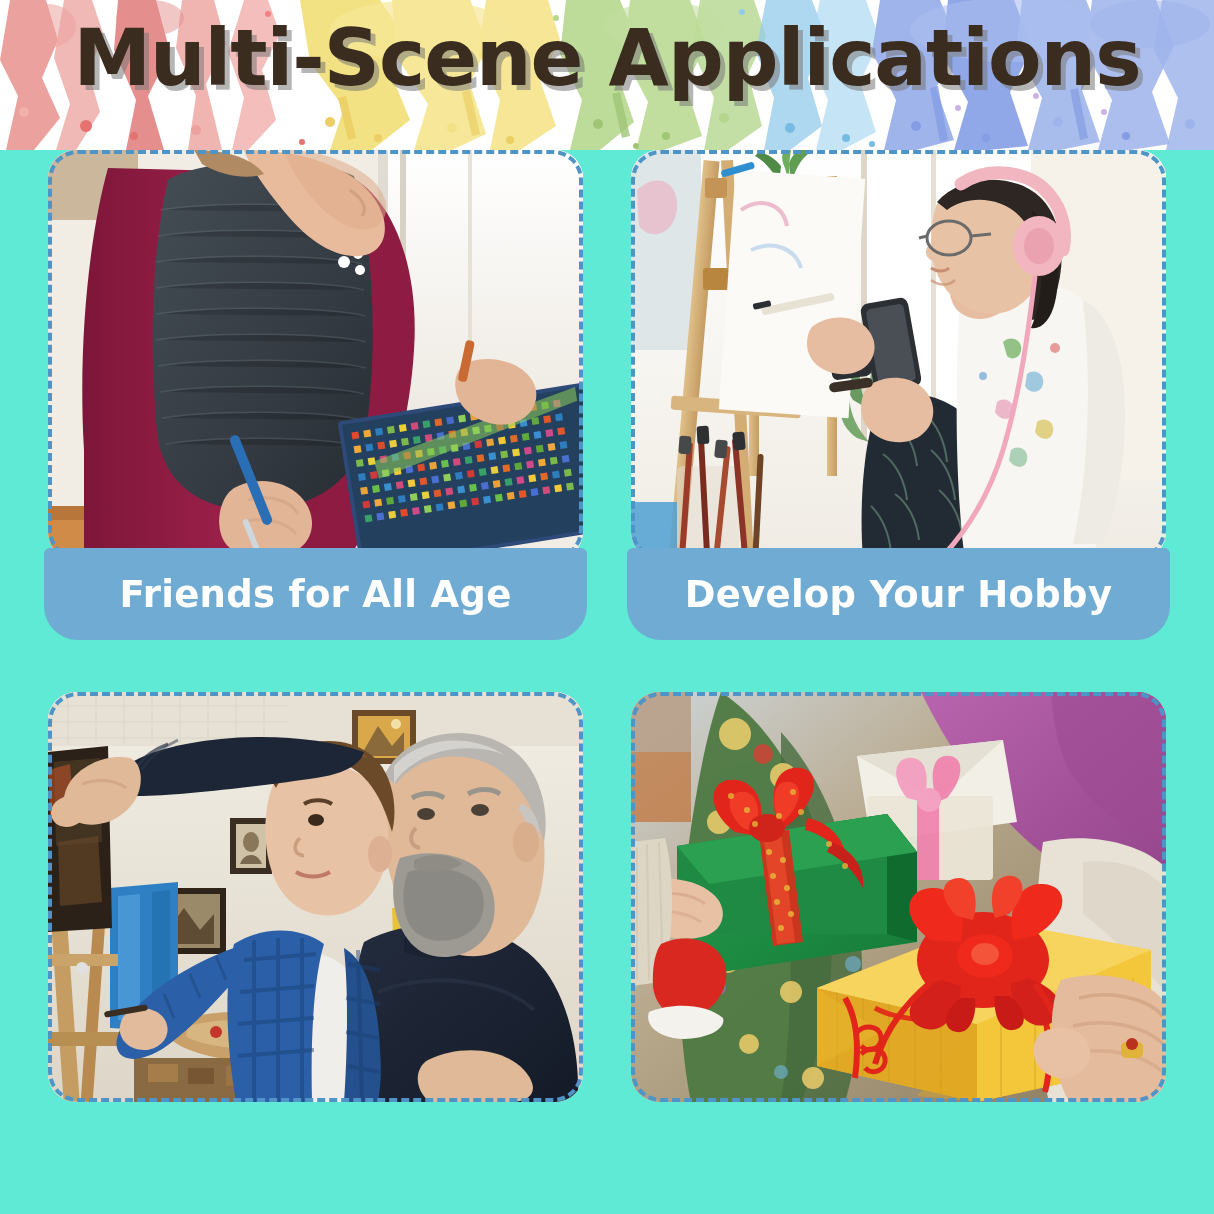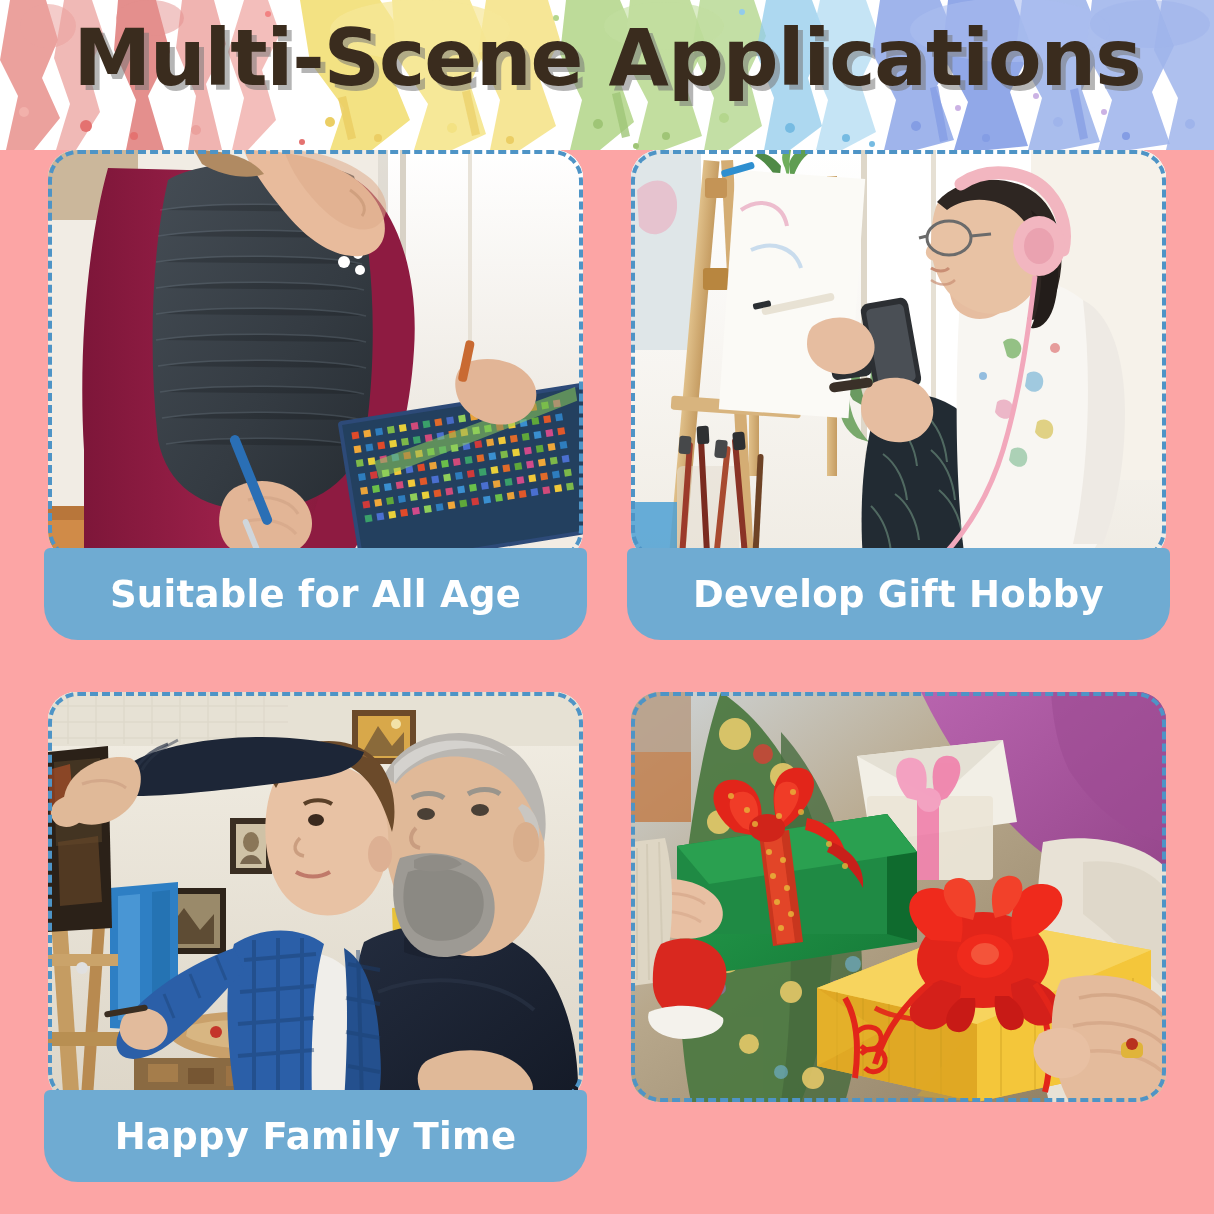--- a/index.html
+++ b/index.html
@@ -8,21 +8,21 @@
     padding: 0;
     background: #ffffff;
   }
   body {
     font-family: "Liberation Sans", sans-serif;
   }
   #poster {
     position: relative;
     width: 1214px;
     height: 1214px;
-    background: #fca5a5;
+    background: #5eead4;
     overflow: hidden;
   }
 
   
   .splatter-band {
     position: absolute;
     left: 0; top: 0;
     width: 1214px;
     height: 150px;
     overflow: hidden;
@@ -394,21 +394,21 @@
           <path d="M196 372 C216 366 238 372 248 384" stroke="#cfa183" stroke-width="3" fill="none" opacity="0.5"></path>
 
           <rect x="198" y="282" width="10" height="96" rx="5" fill="#2a6fb5" transform="rotate(-22 203 330)"></rect>
           <rect x="200" y="368" width="6" height="34" rx="3" fill="#cfd6dc" transform="rotate(-22 203 385)"></rect>
 
           <path d="M420 212 C444 204 472 212 484 230 C494 246 486 266 468 272 C446 280 418 268 410 248 C404 232 408 218 420 212 Z" fill="#e2b596"></path>
           <rect x="414" y="190" width="9" height="42" rx="4" fill="#c96a32" transform="rotate(12 418 210)"></rect>
         </svg>
       </div>
       <div class="dashed-frame"></div>
-      <div class="caption">Suitable for All Age</div>
+      <div class="caption">Friends for All Age</div>
     </div>
 
     <div class="card">
       <div class="photo">
         <svg viewBox="0 0 535 410" preserveAspectRatio="xMidYMid slice" xmlns="http://www.w3.org/2000/svg" aria-hidden="true">
           <defs>
             <linearGradient id="p2bg" x1="0" y1="0" x2="0" y2="1">
               <stop offset="0%" stop-color="#ffffff"></stop>
                 <stop offset="100%" stop-color="#f0ece4"></stop>
             </linearGradient>
@@ -529,21 +529,21 @@
 
           <rect x="200" y="204" width="40" height="24" rx="6" fill="#2b2f33" transform="rotate(-8 220 216)"></rect>
           <rect x="198" y="230" width="44" height="10" rx="5" fill="#3a3028" transform="rotate(-8 220 235)"></rect>
 
           <path d="M182 176 C202 162 230 166 240 184 C250 202 238 222 216 224 C194 226 176 212 176 194 C176 186 178 180 182 176 Z" fill="#e6bda0"></path>
           <rect x="130" y="150" width="74" height="8" rx="4" fill="#e8e2d4" transform="rotate(-12 167 154)"></rect>
           <rect x="122" y="152" width="18" height="6" rx="2" fill="#2b2f33" transform="rotate(-12 131 155)"></rect>
         </svg>
       </div>
       <div class="dashed-frame"></div>
-      <div class="caption">Develop Gift Hobby</div>
+      <div class="caption">Develop Your Hobby</div>
     </div>
 
     <div class="card">
       <div class="photo">
         <svg viewBox="0 0 535 410" preserveAspectRatio="xMidYMid slice" xmlns="http://www.w3.org/2000/svg" aria-hidden="true">
           <defs>
             <linearGradient id="p3wall" x1="0" y1="0" x2="0" y2="1">
               <stop offset="0%" stop-color="#f2eee4"></stop>
                 <stop offset="100%" stop-color="#ddd6c8"></stop>
             </linearGradient>
@@ -695,21 +695,20 @@
           <path d="M130 48 C114 56 100 66 94 78" stroke="#2b3548" stroke-width="3" fill="none" opacity="0.5"></path>
 
           <path d="M82 66 C60 62 34 72 22 90 C10 108 16 128 36 132 C58 136 82 122 90 102 C96 86 92 70 82 66 Z" fill="#e0b998"></path>
           <path d="M20 104 C8 106 0 116 4 126 C8 136 22 138 32 130" fill="#e0b998"></path>
           <path d="M34 92 C50 86 68 88 78 96" stroke="#c99d80" stroke-width="3" fill="none" opacity="0.6"></path>
 
           <path d="M380 368 C412 352 456 356 476 378 C492 396 486 410 462 410 L382 410 C366 398 366 376 380 368 Z" fill="#e0b998"></path>
         </svg>
       </div>
       <div class="dashed-frame"></div>
-      <div class="caption r2">Happy Family Time</div>
     </div>
 
     <div class="card">
       <div class="photo">
         <svg viewBox="0 0 535 410" preserveAspectRatio="xMidYMid slice" xmlns="http://www.w3.org/2000/svg" aria-hidden="true">
           <defs>
             <linearGradient id="p4bg" x1="0" y1="0" x2="1" y2="1">
               <stop offset="0%" stop-color="#cfd6da"></stop>
                 <stop offset="40%" stop-color="#b8a88c"></stop>
                 <stop offset="100%" stop-color="#8a7a5e"></stop>

